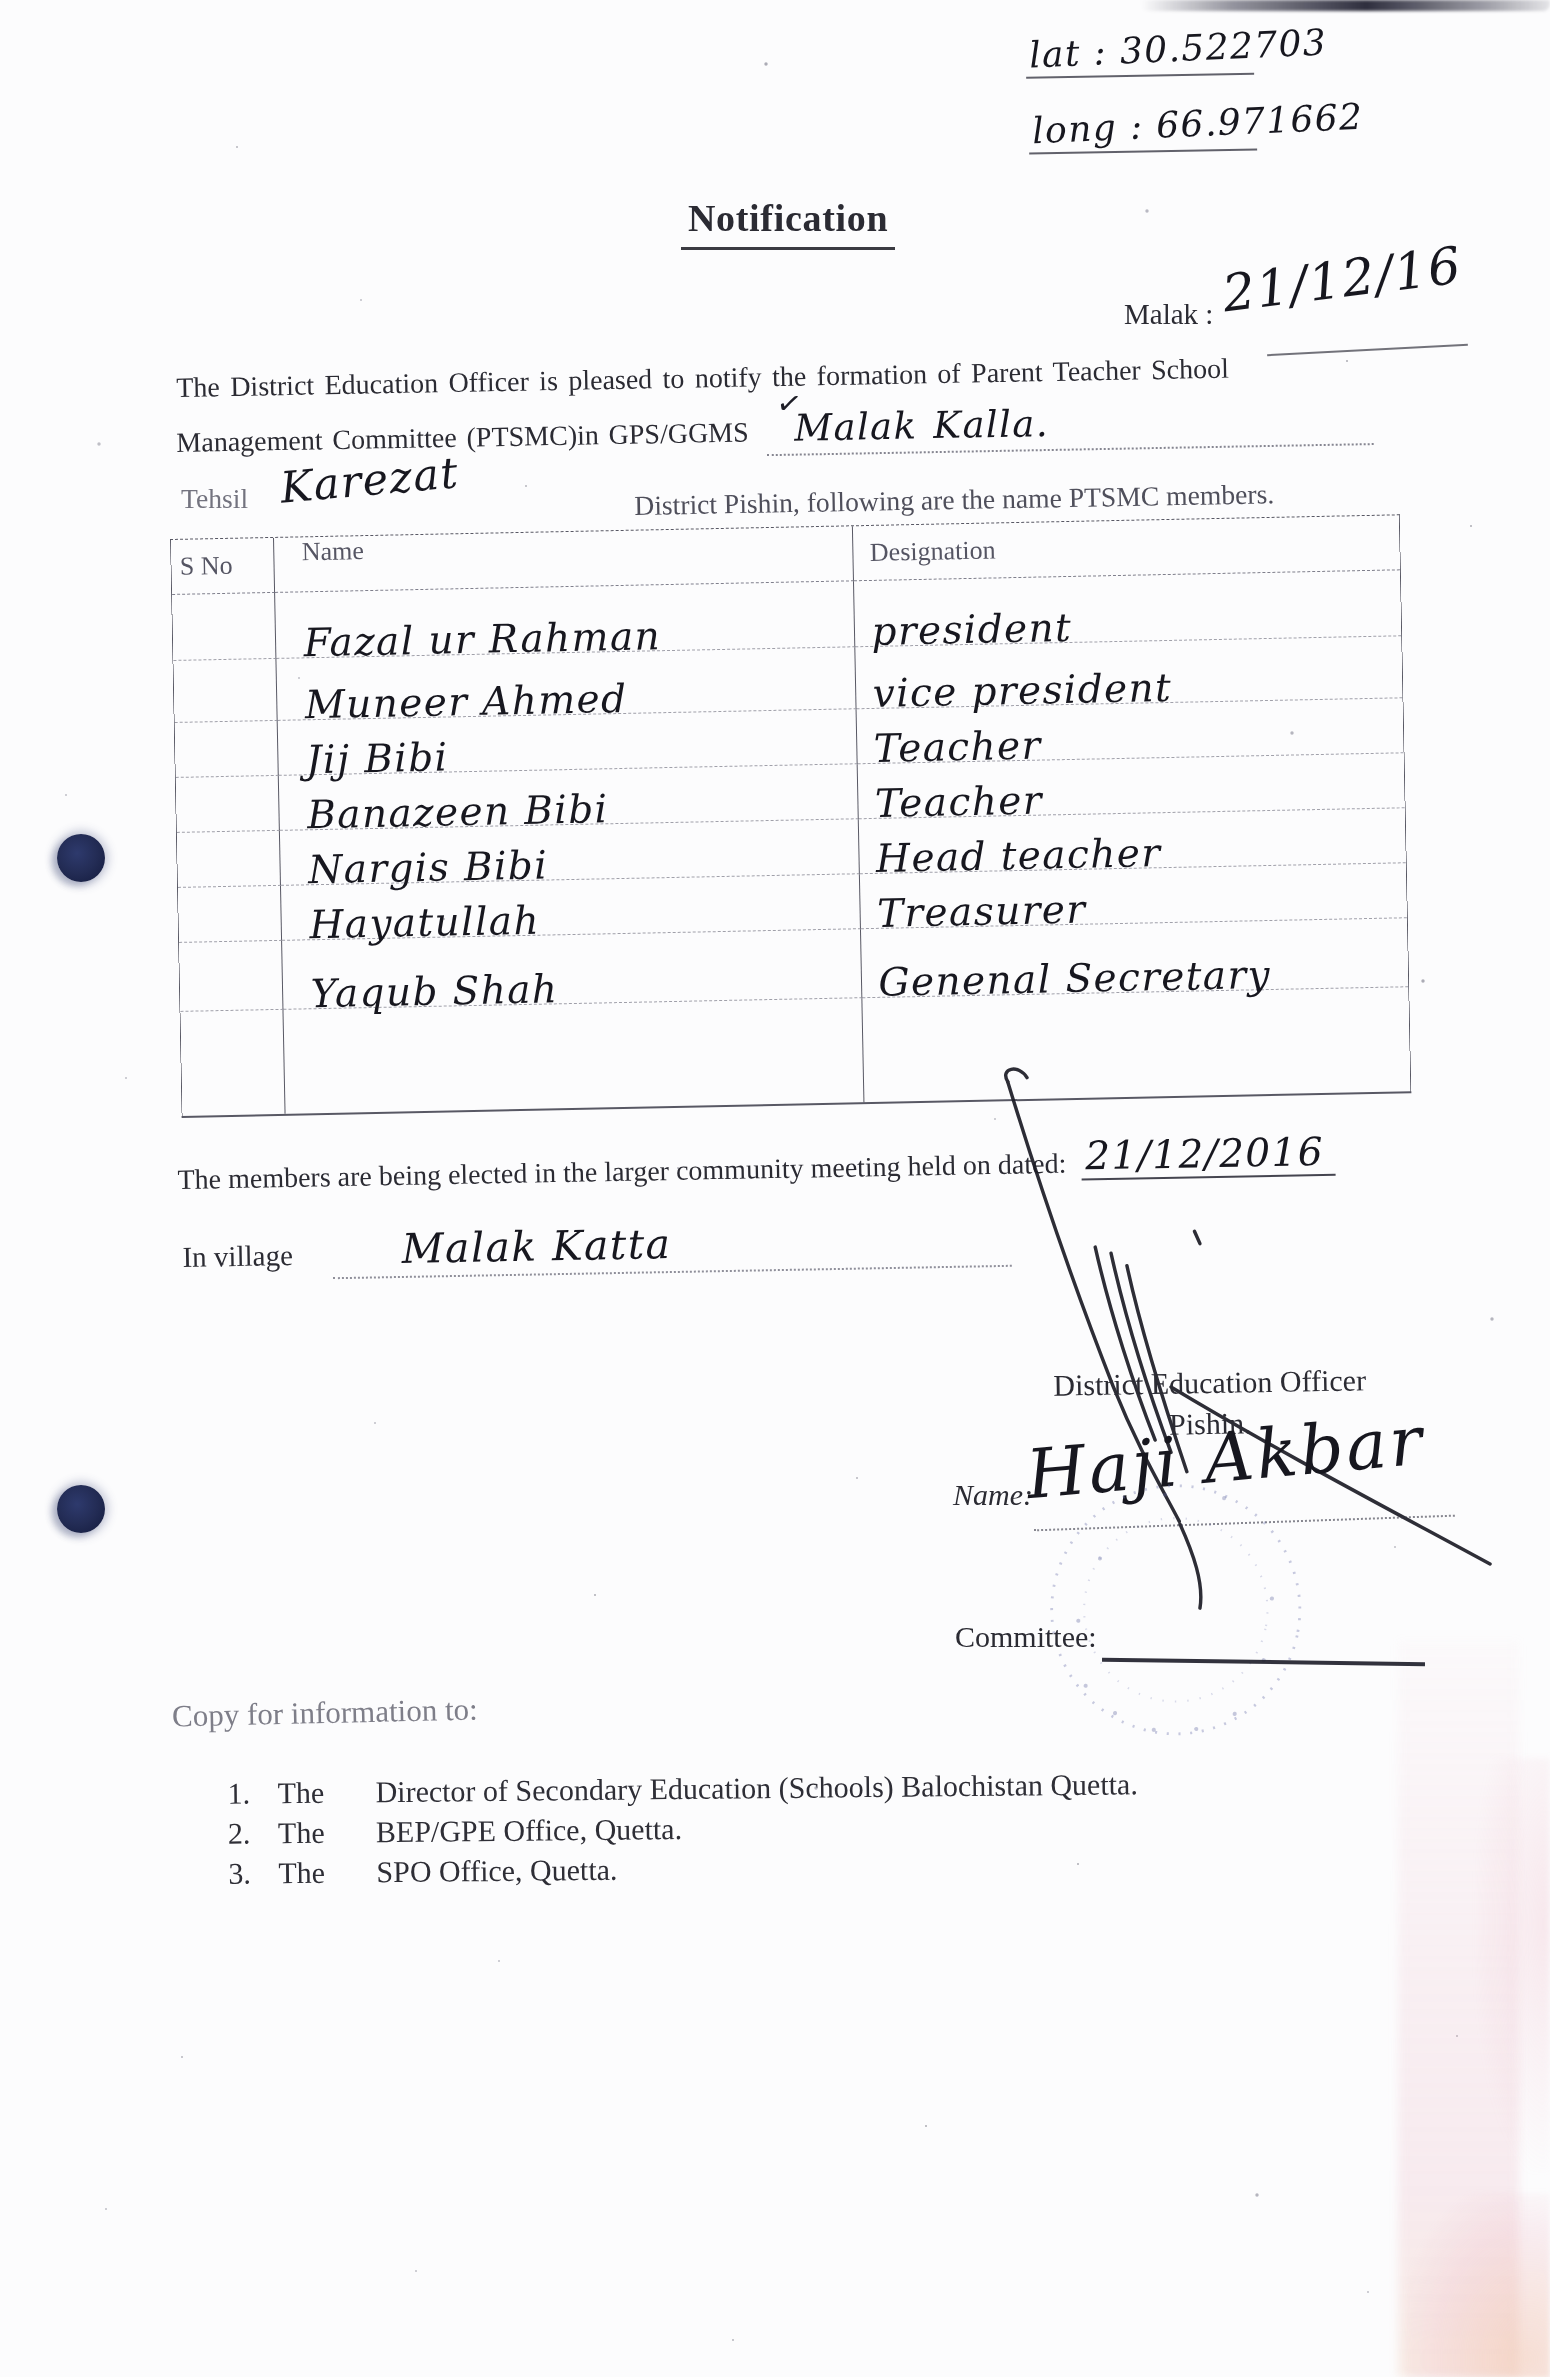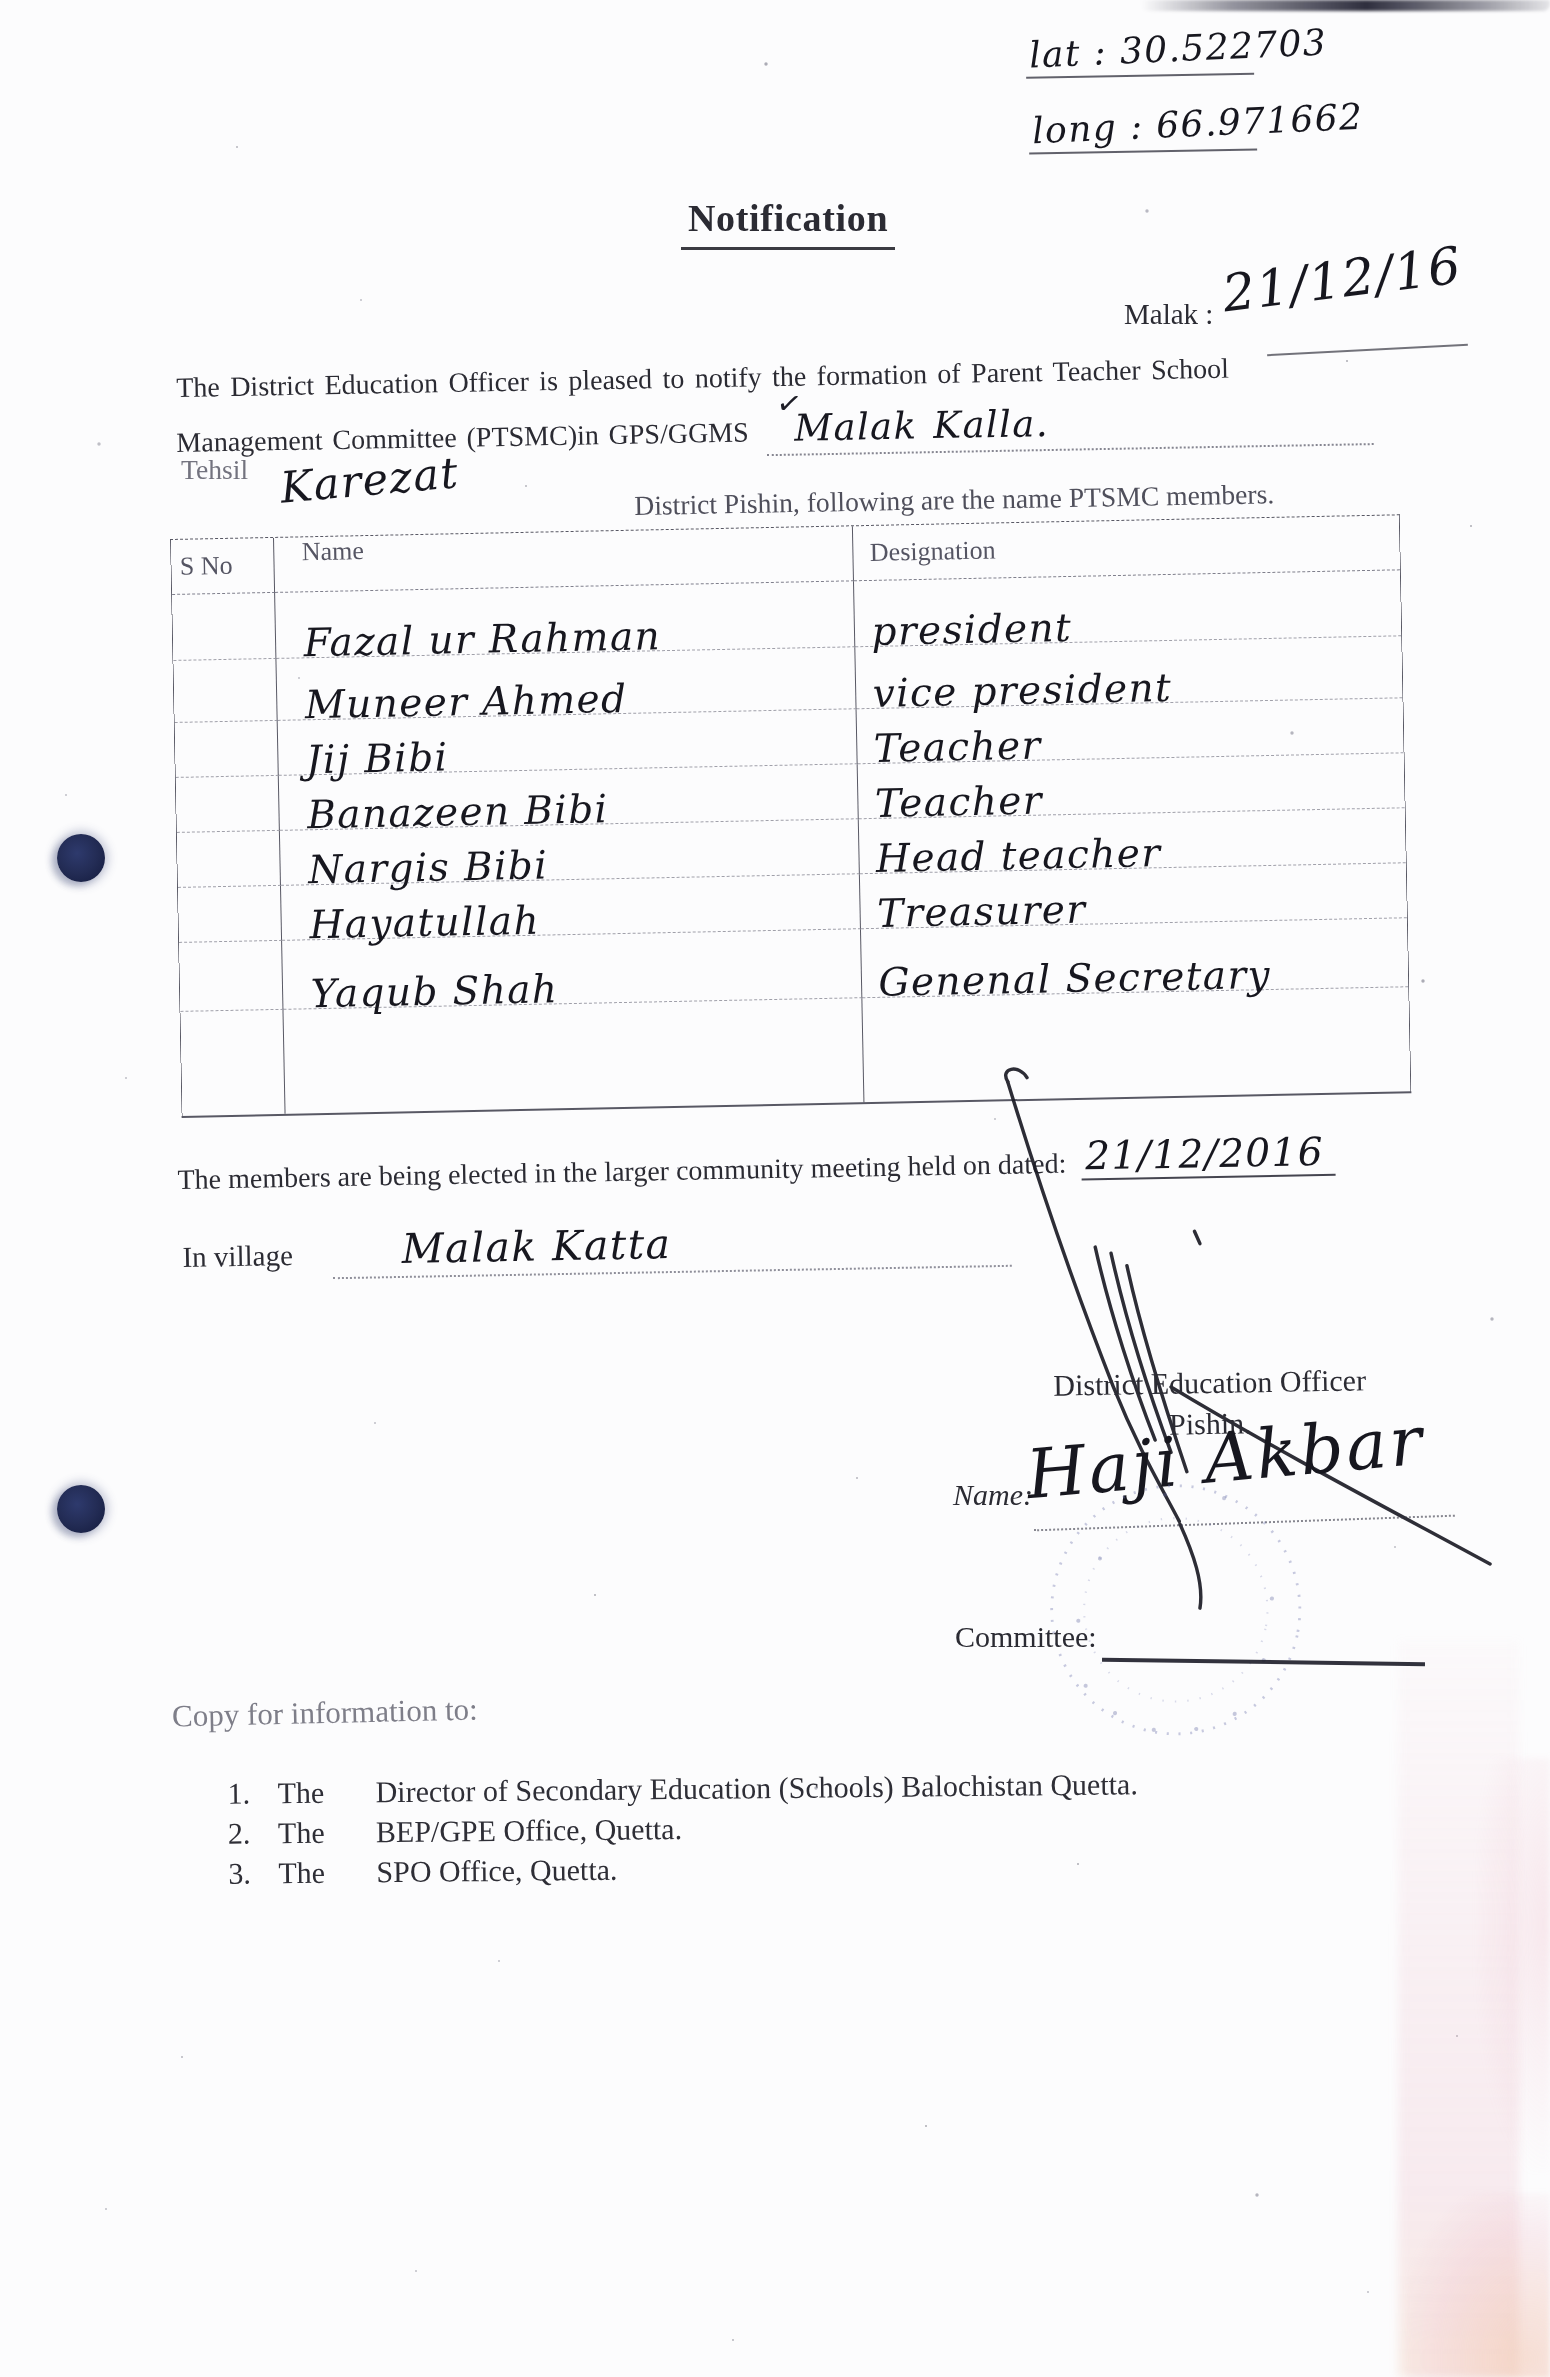--- a/index.html
+++ b/index.html
@@ -78,21 +78,21 @@
   .dated-underline{position:absolute;left:1267px;top:349px;width:201px;border-top:2.1px solid rgba(40,40,52,.65);transform:rotate(-3deg);}
   
   .para1{position:absolute;left:176px;top:372px;font-size:28px;word-spacing:3.4px;}
   .para2{position:absolute;left:176px;top:418px;font-size:28px;word-spacing:2.8px;display:flex;align-items:baseline;}
   .school-wrap{
     display:inline-block;position:relative;width:607px;margin-left:18px;
     border-bottom:2.1px dotted rgba(70,70,88,.65);padding-bottom:4.1px;
   }
   .school-hw{font-size:37px;padding-left:27.6px;white-space:nowrap;}
   .check{position:absolute;left:601px;top:-20.7px;font-size:30px;color:#1d1d26;transform:rotate(10deg);font-family:"DejaVu Sans",sans-serif;font-weight:bold;}
-  .tehsil-label{position:absolute;left:181px;top:454px;font-size:27.6px;color:rgba(70,70,84,.75);}
+  .tehsil-label{position:absolute;left:181px;top:483px;font-size:27.6px;color:rgba(70,70,84,.75);}
   .tehsil-value{position:absolute;left:280px;top:455px;font-size:43px;transform:rotate(-5deg);}
   .tehsil-rest{position:absolute;left:634px;top:490px;font-size:27.6px;color:rgba(55,55,68,.88);}
   
   .ntable{
     position:absolute;left:170px;top:539px;width:1230px;height:579px;
     transform:rotate(-1.15deg);transform-origin:left top;
     display:flex;flex-direction:column;
     border:1.4px solid rgba(60,60,74,.85);border-top-style:dashed;border-bottom-width:2.8px;
     box-sizing:border-box;
   }

